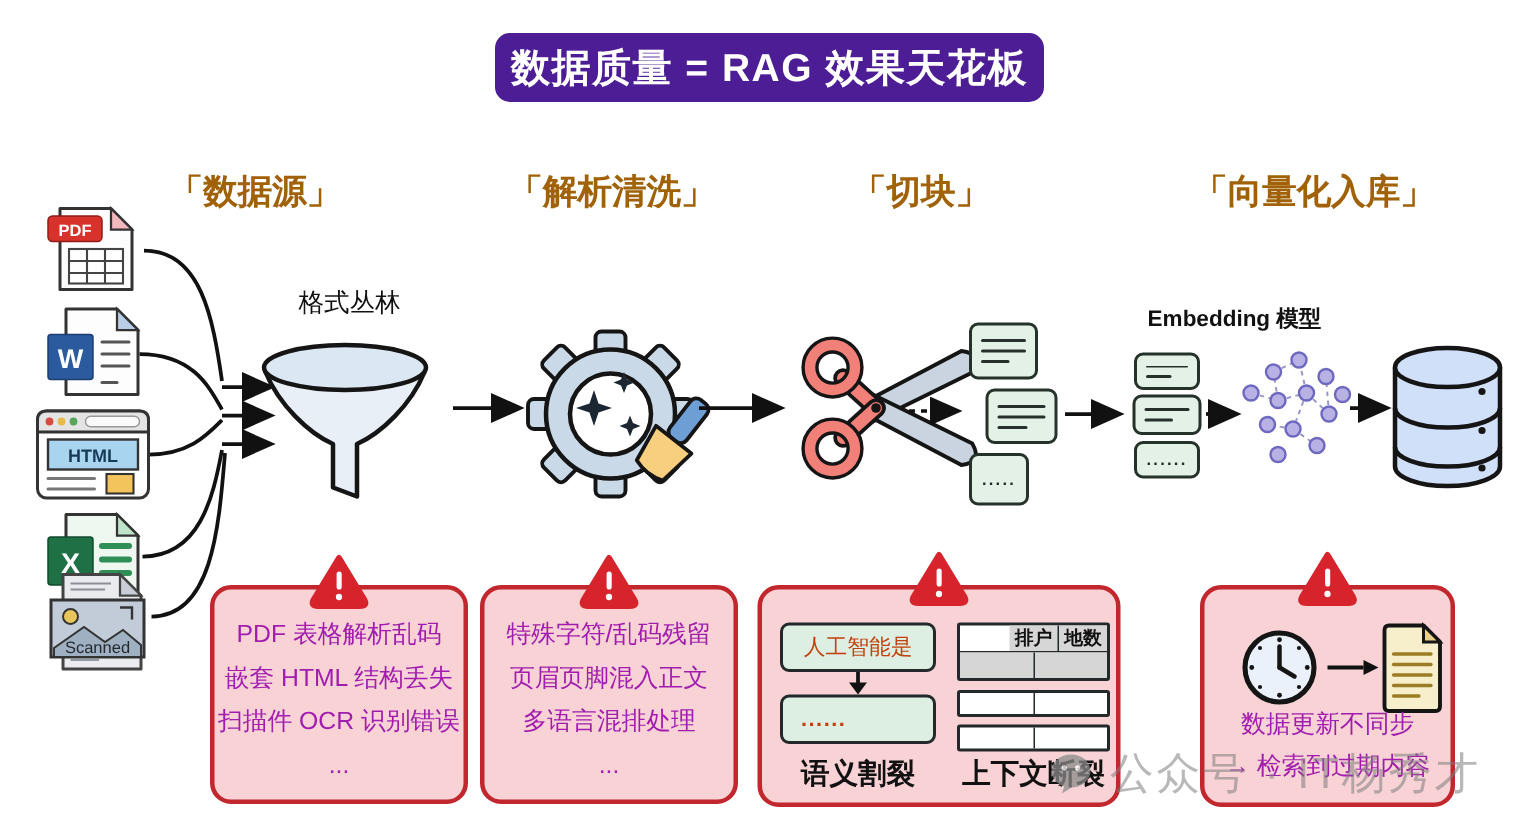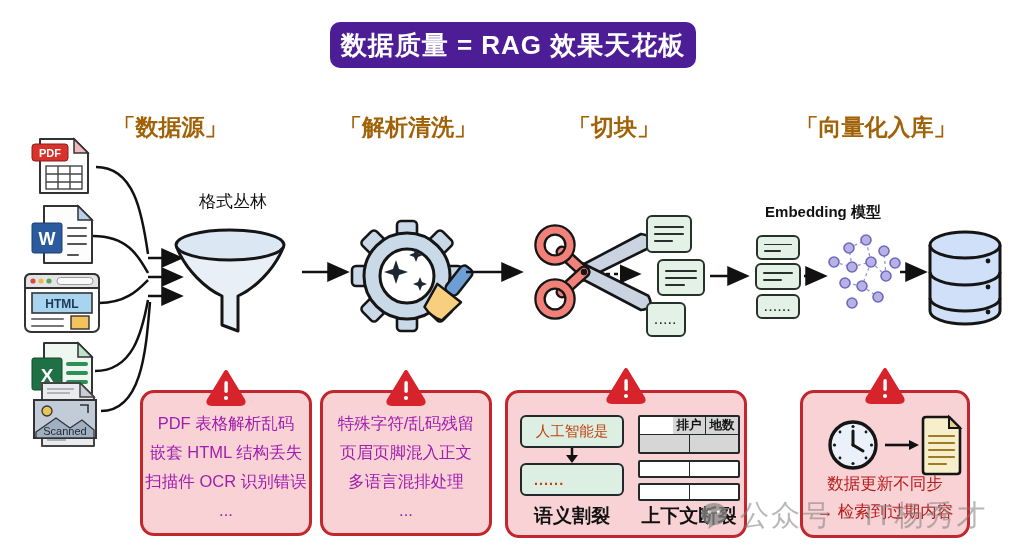--- a/index.html
+++ b/index.html
@@ -53,21 +53,21 @@
   }
   .minicap{font-size:19px;font-weight:bold;text-align:center;z-index:3;color:#111;}
   .mtable{z-index:3;box-sizing:border-box;}
   .mrow{display:flex;border:2px solid #23292b;border-radius:2px;background:#fff;box-sizing:border-box;margin-bottom:5px;}
   .mcell{flex:1;height:14px;box-sizing:border-box;}
   .mcell.first{border-right:1.5px solid #23292b;}
   .mhead .mcell{background:#d6d6d6;height:17px;font-size:12.5px;font-weight:bold;
     display:flex;align-items:center;justify-content:center;color:#111;}
   
   .b4lines{position:absolute;left:0;right:0;bottom:10px;text-align:center;
-    font-size:16.5px;line-height:28px;color:#b91c1c;}
+    font-size:16.5px;line-height:28px;color:#a21caf;}
   
   .wm{
     z-index:4;color:rgba(125,125,125,0.55);font-size:29px;letter-spacing:2px;
     display:flex;align-items:center;gap:8px;white-space:nowrap;
   }
 </style>
 </head>
 <body>
 
 <div class="abs banner" style="left:330px;top:22px;width:366px;height:46px;">数据质量 = RAG 效果天花板</div>

